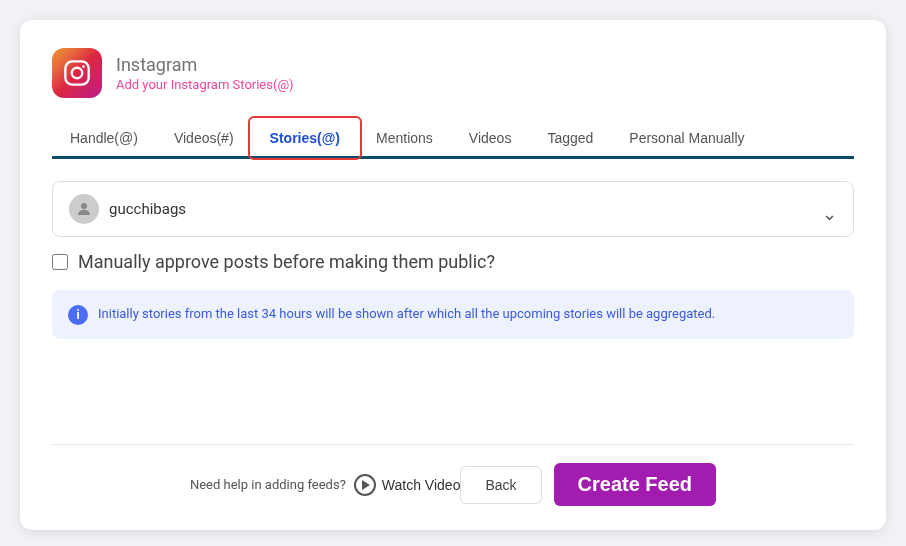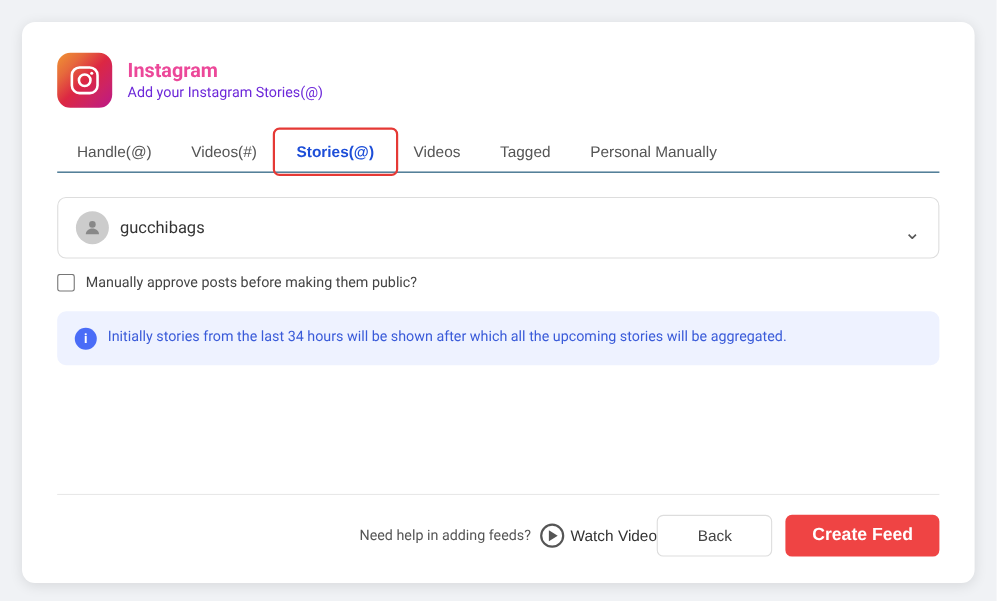--- a/index.html
+++ b/index.html
@@ -37,32 +37,32 @@
       align-items: center;
       justify-content: center;
       flex-shrink: 0;
     }
     .instagram-logo svg {
       width: 28px;
       height: 28px;
     }
     .header-text .title {
       font-size: 18px;
-      font-weight: 700;
-      color: #ec4899;
+      font-weight: 400;
+      color: #737373;
     }
     .header-text .subtitle {
       font-size: 13px;
-      color: #6d28d9;
+      color: #ec4899;
       margin-top: 2px;
     }
     .tabs {
       display: flex;
       gap: 0;
-      border-bottom: 1px solid #0c4a6e;
+      border-bottom: 3px solid #0c4a6e;
       margin-bottom: 22px;
     }
     .tab {
       padding: 10px 18px;
       font-size: 14px;
       color: #555;
       cursor: pointer;
       border: none;
       background: none;
       position: relative;
@@ -121,21 +121,21 @@
       gap: 10px;
       margin-bottom: 18px;
     }
     .checkbox-row input[type="checkbox"] {
       width: 16px;
       height: 16px;
       cursor: pointer;
       accent-color: #4a6cf7;
     }
     .checkbox-label {
-      font-size: 13px;
+      font-size: 18px;
       color: #444;
     }
     .info-box {
       background: #eef2ff;
       border-radius: 8px;
       padding: 14px 16px;
       display: flex;
       align-items: flex-start;
       gap: 10px;
       margin-bottom: 24px;
@@ -157,21 +157,21 @@
       font-weight: 700;
     }
     .info-text {
       font-size: 13px;
       color: #3a5bd9;
       line-height: 1.5;
     }
     .footer {
       display: flex;
       align-items: center;
-      justify-content: flex-end;
+      justify-content: center;
       border-top: 1px solid #e8e8e8;
       padding-top: 18px;
       margin-top: auto;
     }
     .help-row {
       display: flex;
       align-items: center;
       gap: 8px;
     }
     .help-text {
@@ -205,36 +205,36 @@
       border-bottom: 5px solid transparent;
       border-left: 8px solid #555;
       margin-left: 2px;
     }
     .action-buttons {
       display: flex;
       gap: 12px;
       align-items: center;
     }
     .btn-back {
-      padding: 10px 36px;
+      padding: 10px 24px;
       border: 1px solid #ddd;
       border-radius: 6px;
       background: #fff;
       color: #444;
       font-size: 14px;
       cursor: pointer;
       font-weight: 500;
     }
     .btn-create {
       padding: 10px 24px;
       border: none;
       border-radius: 6px;
-      background: #ef4444;
+      background: #a21caf;
       color: #fff;
-      font-size: 16px;
+      font-size: 20px;
       font-weight: 600;
       cursor: pointer;
     }
   </style>
 </head>
 <body>
 
 <div class="card">
 
   <div class="header">
@@ -248,20 +248,21 @@
     <div class="header-text">
       <div class="title">Instagram</div>
       <div class="subtitle">Add your Instagram Stories(@)</div>
     </div>
   </div>
 
   <div class="tabs">
     <button class="tab">Handle(@)</button>
     <button class="tab">Videos(#)</button>
     <button class="tab active highlighted">Stories(@)</button>
+    <button class="tab">Mentions</button>
     <button class="tab">Videos</button>
     <button class="tab">Tagged</button>
     <button class="tab">Personal Manually</button>
   </div>
 
   <div class="dropdown-wrapper">
     <div class="dropdown-left">
       <div class="user-avatar">
         <svg viewBox="0 0 24 24" xmlns="http://www.w3.org/2000/svg">
           <circle cx="12" cy="8" r="4"></circle>

